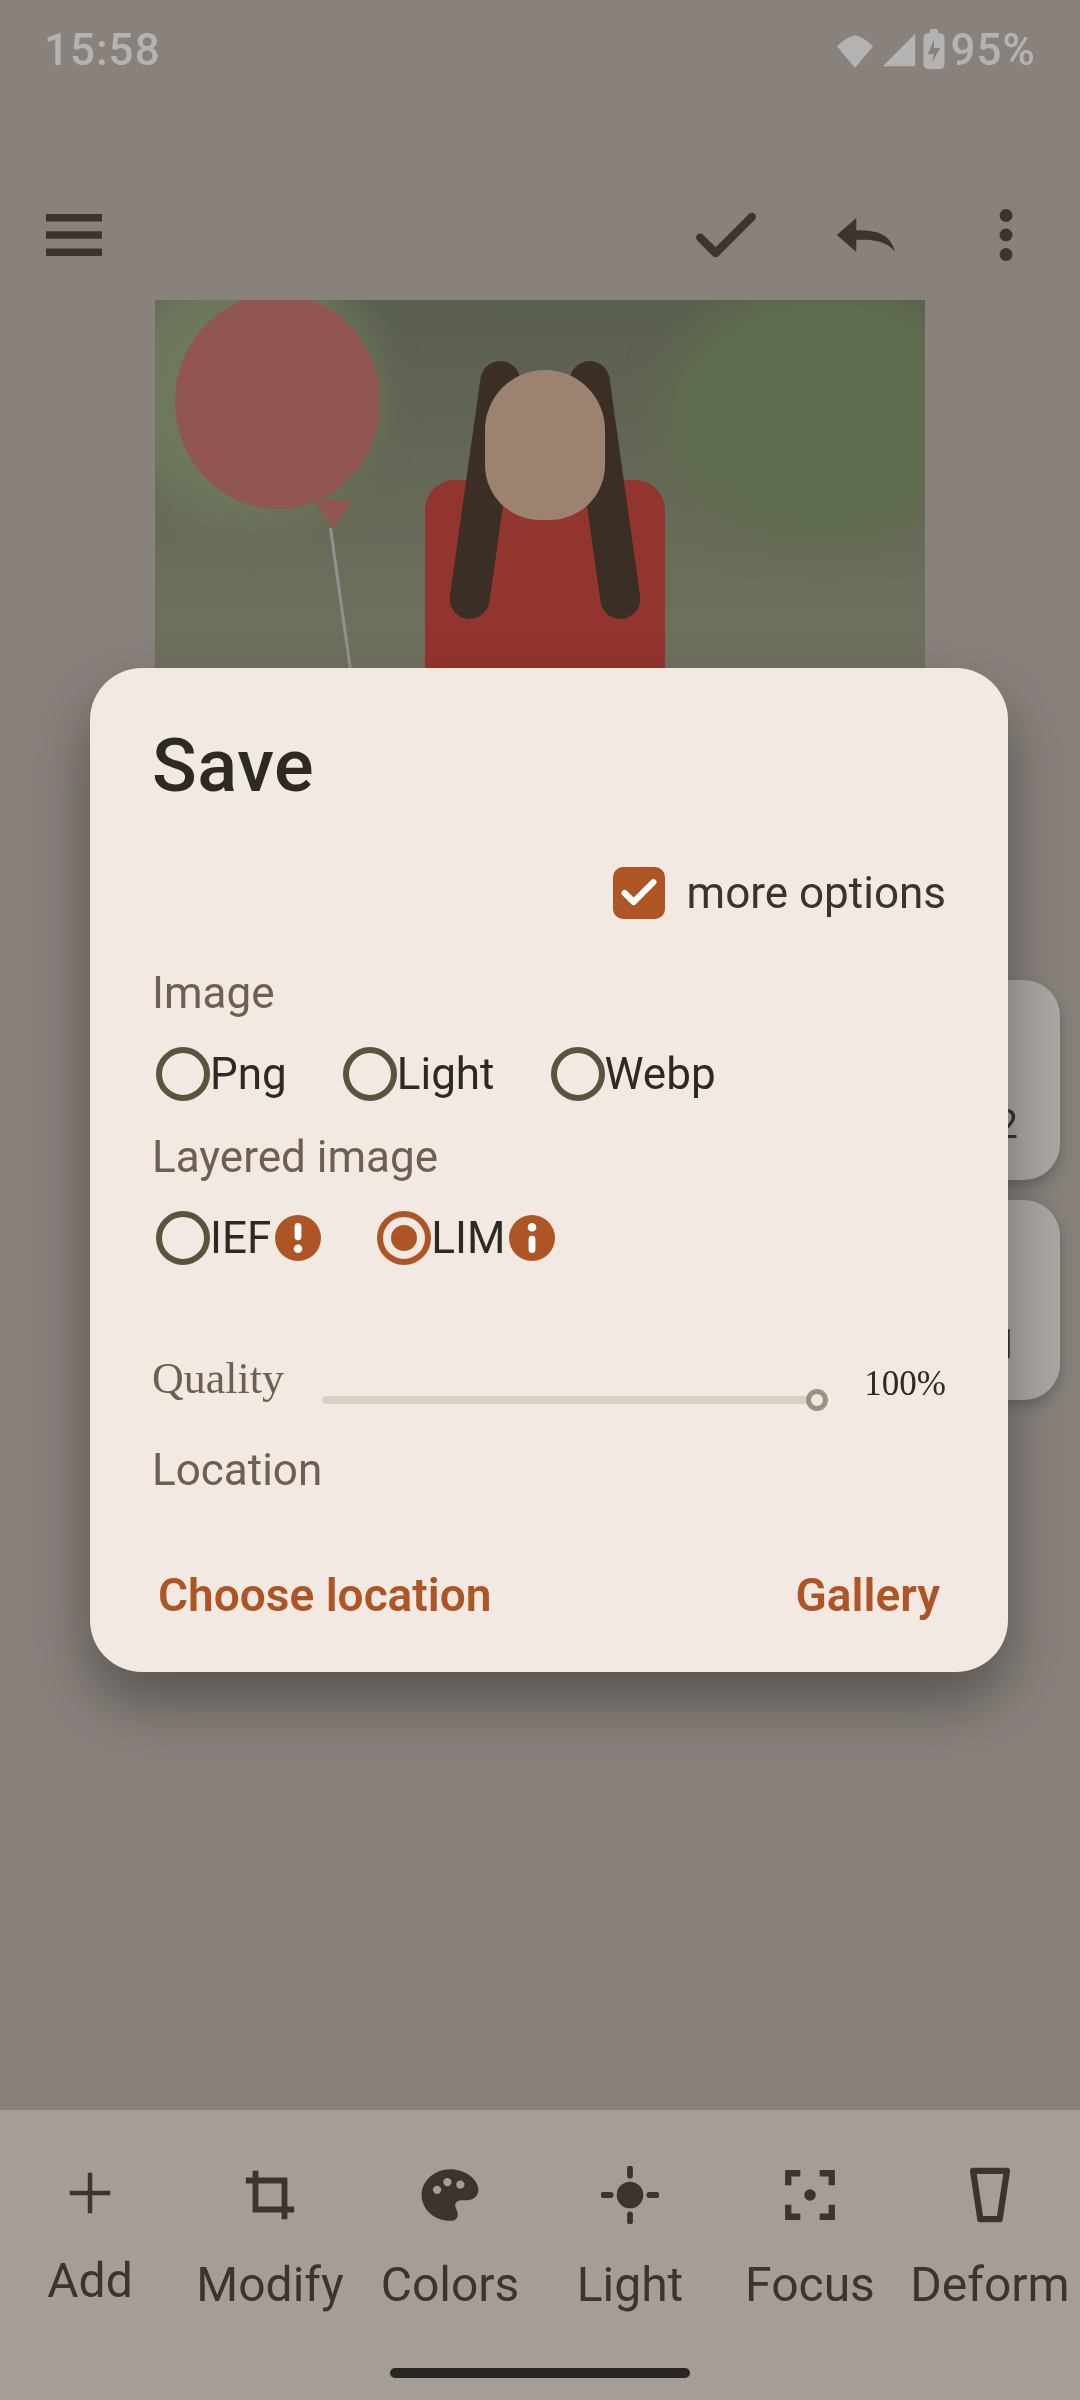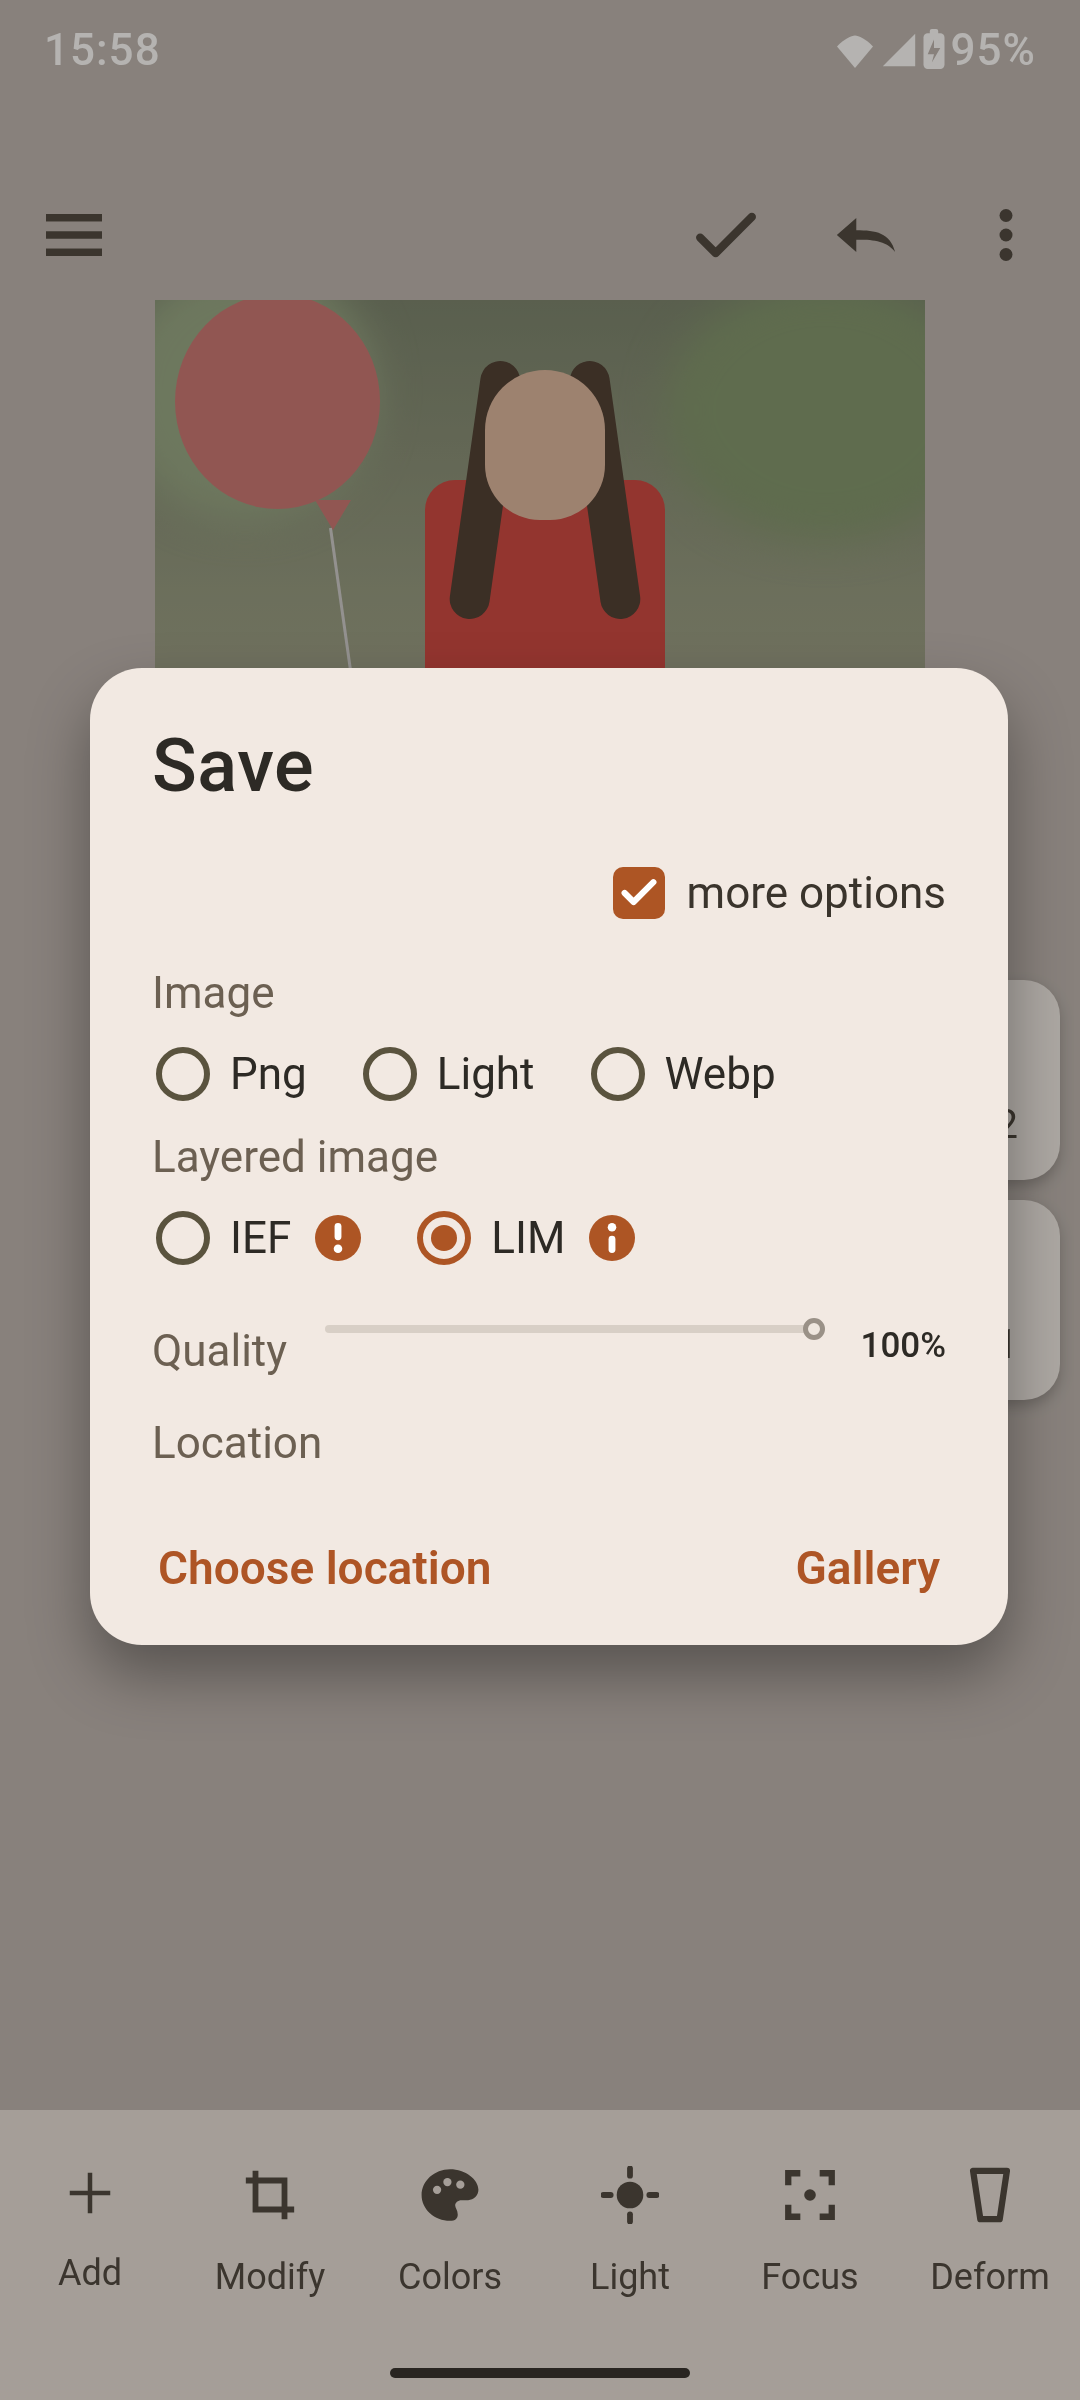--- a/index.html
+++ b/index.html
@@ -78,21 +78,21 @@
   .layer-chip .handle { width:10px; height:10px; background:#3a342c; border-radius:50%; box-shadow: 0 18px 0 #3a342c, 0 36px 0 #3a342c; margin-bottom:36px;}
   .layer-chip .lbl { font-size:40px; color:#3a342c; }
 
   
   .bottomnav {
     position: absolute; left:0; right:0; bottom:0; height:290px;
     background:#e5ded7; display:flex; align-items:flex-start; justify-content:space-around;
     padding-top:56px;
   }
   .navitem { display:flex; flex-direction:column; align-items:center; gap:28px; width:160px;}
-  .navitem .lbl { font-size:36px; color:#3a342c; }
+  .navitem .lbl { font-size:48px; color:#3a342c; }
 
   
   .gesturebar { position:absolute; bottom:22px; left:50%; transform:translateX(-50%);
     width:300px; height:10px; background:#1d1b18; border-radius:5px; }
 
   
   .scrim { position:absolute; inset:0; background:rgba(60,55,50,0.38); }
 
   
   .dialog {
@@ -106,36 +106,36 @@
   .more-opts { display:flex; align-items:center; justify-content:flex-end; gap:22px; margin-bottom:48px;}
   .checkbox {
     width:52px; height:52px; border-radius:10px; background:#ad5524;
     display:flex; align-items:center; justify-content:center;
   }
   .more-opts .lbl { font-size:44px; color:#3a342c; }
 
   .section-label { font-size:44px; color:#6c6052; margin: 22px 0 28px; }
 
   .radio-row { display:flex; gap:56px; flex-wrap:wrap; margin-left:4px; margin-bottom:30px;}
-  .radio-opt { display:flex; align-items:center; gap:20px; }
+  .radio-opt { display:flex; align-items:center; }
   .radio {
     width:54px; height:54px; border-radius:50%;
     border:6px solid #5a533e; background:transparent; position:relative;
   }
   .radio.selected { border-color:#ad5524; }
   .radio.selected::after {
     content:""; position:absolute; inset:8px; border-radius:50%; background:#ad5524;
   }
   .radio-opt .lbl { font-size:44px; color:#2d2a25; }
   .info-badge {
     width:46px; height:46px; border-radius:50%; background:#ad5524;
     display:flex; align-items:center; justify-content:center; margin-left:4px;
   }
 
-  .quality-row { display:flex; align-items:flex-start; gap:30px; margin: 60px 0 40px;}
+  .quality-row { display:flex; align-items:flex-end; gap:30px; margin: 88px 0 40px; font-family: Liberation Serif, serif;}
   .quality-row .section-label { margin:0; flex:0 0 auto; }
   .slider {
     flex:1; height:8px; background:#d8cfc6; border-radius:4px; position:relative; margin: 0 8px;
   }
   .slider .thumb {
     position:absolute; right:-2px; top:50%; transform:translate(0,-50%);
     width:22px; height:22px; border-radius:50%;
     background:#efe7df; border:5px solid #9a9187;
   }
   .quality-val { font-size:35px; color:#2d2a25; font-weight:500; }

